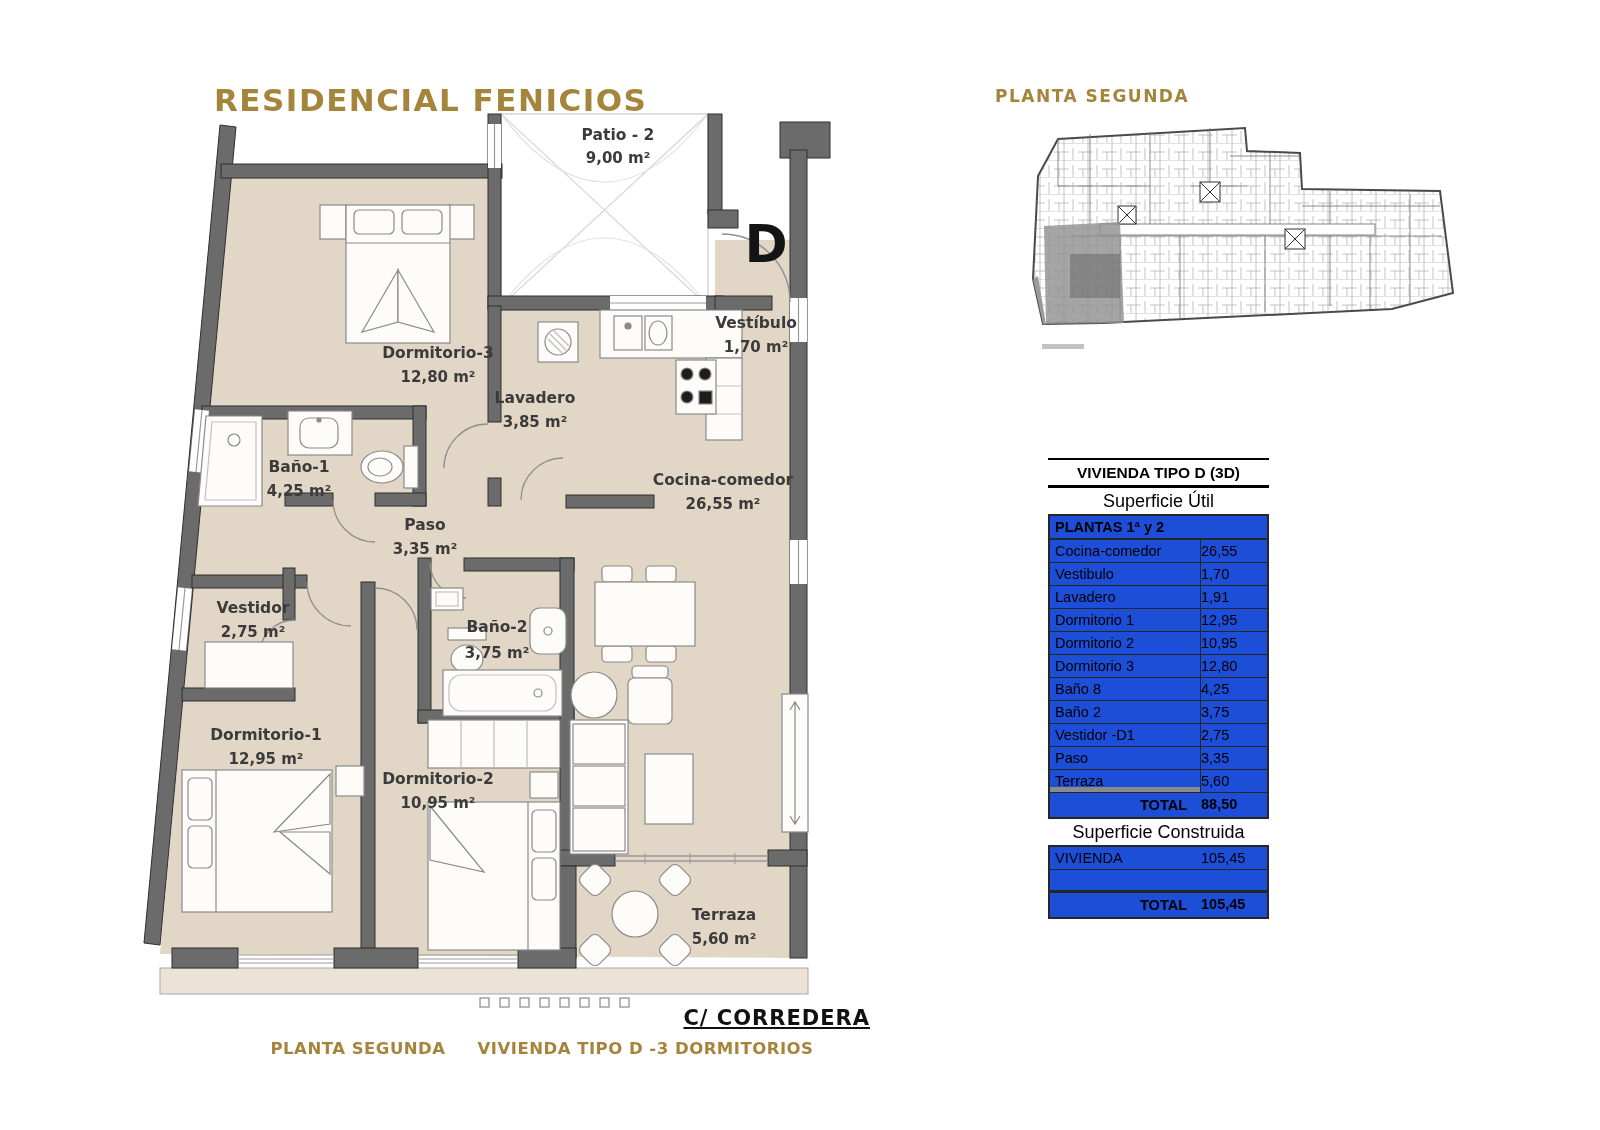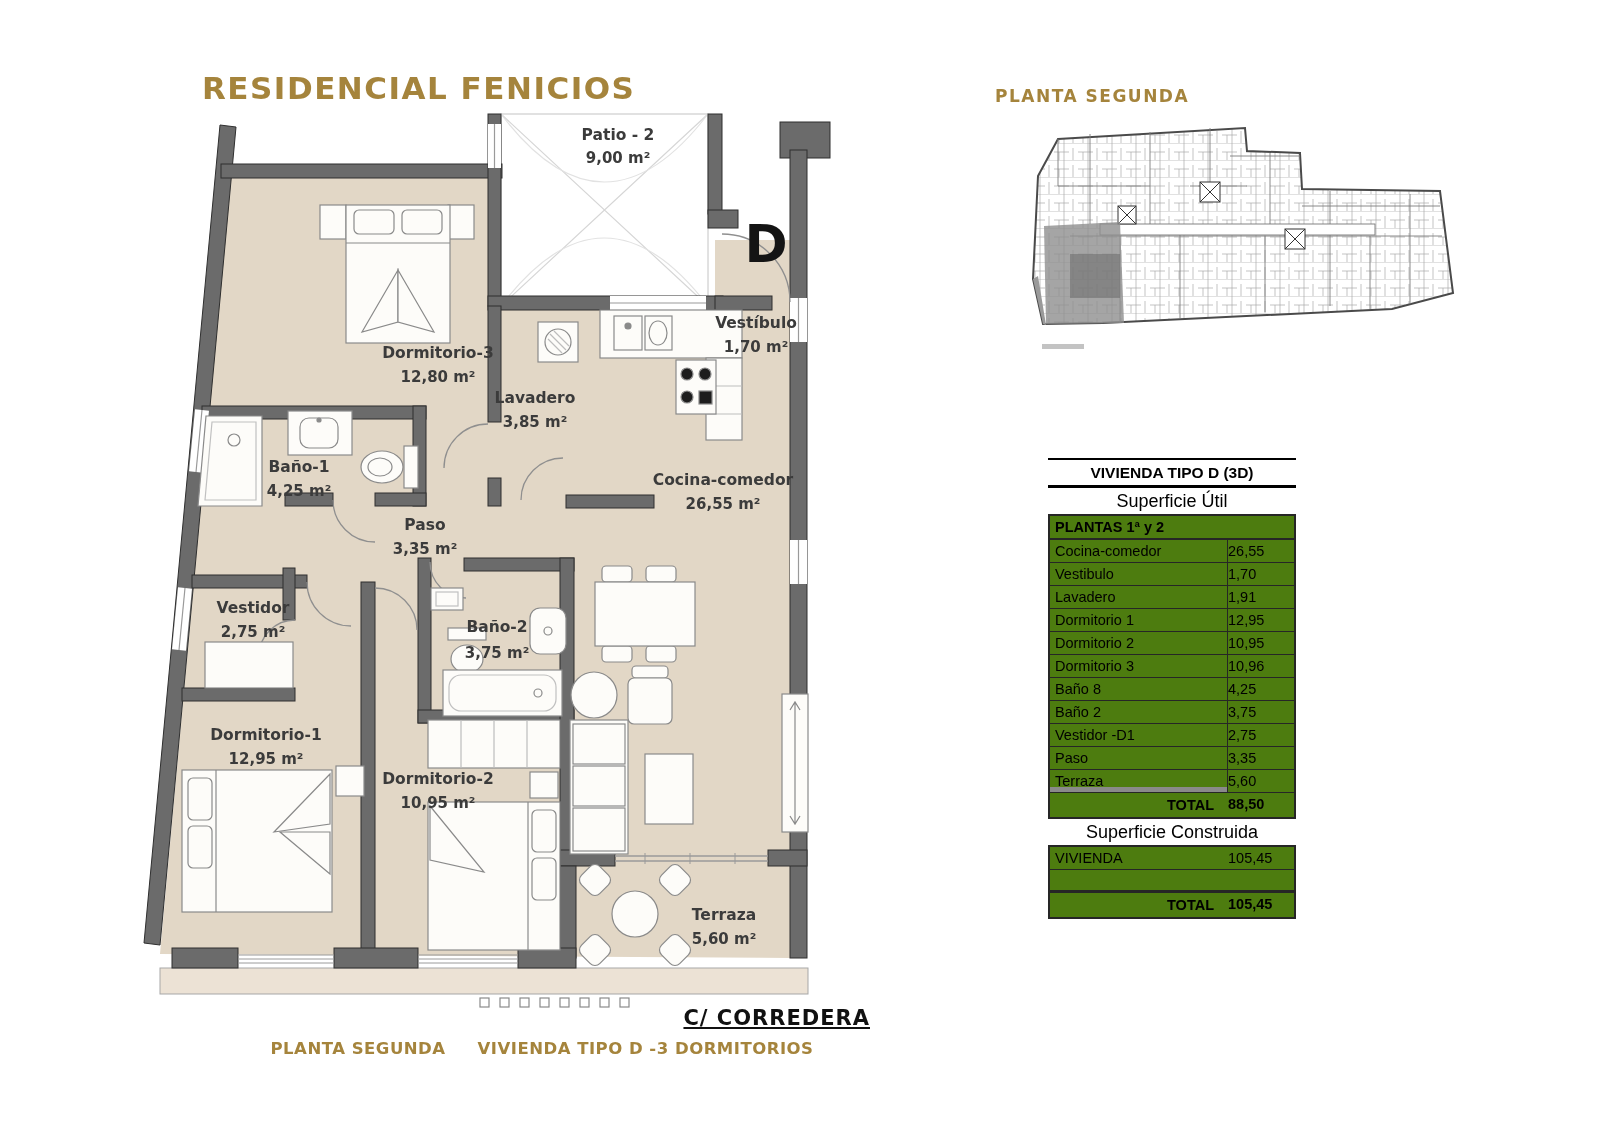--- a/index.html
+++ b/index.html
@@ -1,33 +1,33 @@
 <!DOCTYPE html>
 <html><head>
 <meta charset="utf-8">
 <style>
   html,body{margin:0;padding:0;background:#fff;}
   body{width:1600px;height:1130px;position:relative;overflow:hidden;
        font-family:"Liberation Sans",sans-serif;color:#000;}
-  .page-title{position:absolute;left:202px;top:70px;margin:0;
+  .page-title{position:absolute;left:202px;top:70px;margin:12px;
     font-family:"DejaVu Sans",sans-serif;font-size:31px;font-weight:bold;
     letter-spacing:1.5px;color:#a5843c;}
   .mini-title{position:absolute;left:995px;top:86px;
     font-family:"DejaVu Sans",sans-serif;font-size:17px;font-weight:bold;
     letter-spacing:1.5px;color:#a5843c;}
   svg.plan{position:absolute;left:130px;top:110px;}
   svg.mini{position:absolute;left:1030px;top:126px;}
 
   
-  .areaTable{position:absolute;left:1048px;top:458px;width:248px;
+  .areaTable{position:absolute;left:1048px;top:458px;width:221px;
     font-family:"Liberation Sans",sans-serif;font-size:14.5px;color:#000;}
   .t-title{border-top:2px solid #000;border-bottom:3px solid #000;
     font-weight:700;text-align:center;padding:4px 0 3px;font-size:15.5px;}
   .t-sub{text-align:center;padding:3px 0 2px;font-size:18px;}
-  .t-box{border:2px solid #262626;background:#4d7c0f;}
+  .t-box{border:2px solid #262626;background:#1d4ed8;}
   .t-plants{font-weight:700;border-bottom:2px solid #262626;padding:3px 5px;}
   .t-row{display:flex;border-bottom:1.5px solid #262626;}
   .t-box .t-row:last-child{border-bottom:none;padding-left:46px;}
   .t-cell-l{flex:1;border-right:1.5px solid #262626;padding:3px 5px;white-space:nowrap;}
   .t-cell-v{width:60px;text-align:left;padding:3px 6px 3px 0;}
   .t-row.gray-under .t-cell-l{box-shadow:inset 0 -5px 0 #8a8a8a;}
   .t-row.t-total{border-top:0;}
   .t-cell-total{flex:1;text-align:right;font-weight:700;padding:4px 14px 4px 5px;}
   .t-total .t-cell-v,.t-total2 .t-cell-v{font-weight:700;}
   .t-row.t-empty{height:20px;}
@@ -332,21 +332,21 @@
     <div class="t-row">
         <div class="t-cell-l">Dormitorio 1</div>
         <div class="t-cell-v">12,95</div>
       </div>
     <div class="t-row">
         <div class="t-cell-l">Dormitorio 2</div>
         <div class="t-cell-v">10,95</div>
       </div>
     <div class="t-row">
         <div class="t-cell-l">Dormitorio 3</div>
-        <div class="t-cell-v">10,96</div>
+        <div class="t-cell-v">12,80</div>
       </div>
     <div class="t-row">
         <div class="t-cell-l">Baño 8</div>
         <div class="t-cell-v">4,25</div>
       </div>
     <div class="t-row">
         <div class="t-cell-l">Baño 2</div>
         <div class="t-cell-v">3,75</div>
       </div>
     <div class="t-row">

